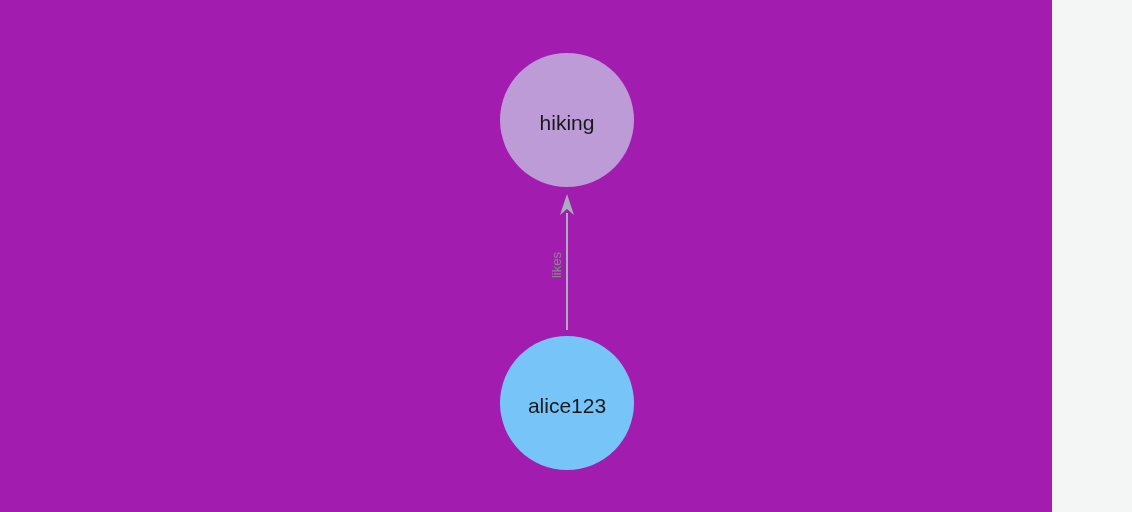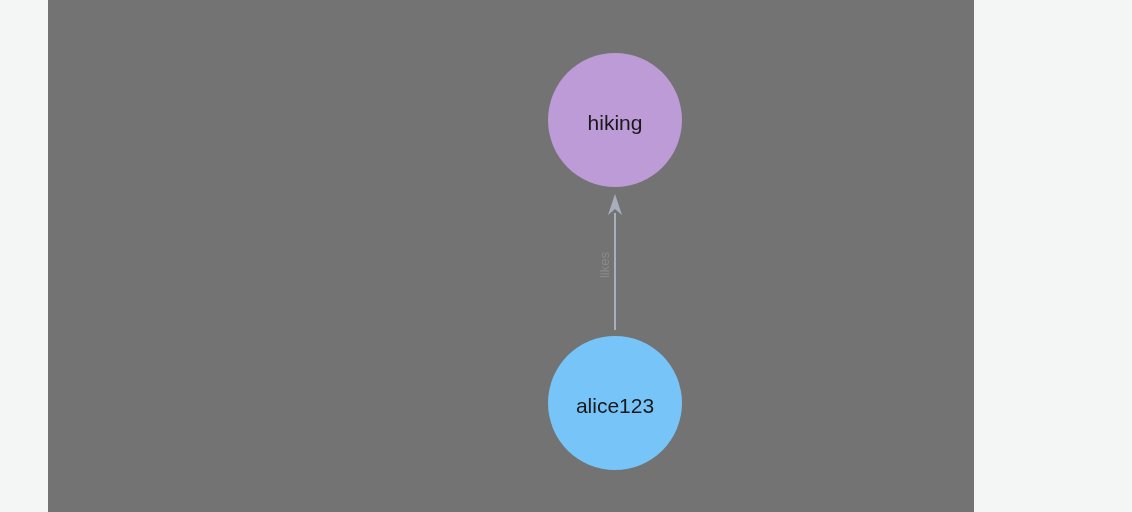--- a/index.html
+++ b/index.html
@@ -45,21 +45,21 @@
     font-family: "Liberation Sans", sans-serif;
     font-size: 13px;
     fill: #8a8a8a;
     text-anchor: middle;
     dominant-baseline: central;
   }
 </style>
 </head>
 <body style="width: 1132px; height: 512px; background: rgb(244, 246, 245);">
 
-<div id="graph-canvas" style="width: 926px; height: 512px; background: #737373; margin-left: 48px;">
+<div id="graph-canvas" style="width: 1052px; height: 512px; background: #a21caf;">
 
   <svg class="graph-svg" viewBox="0 0 1132 512" xmlns="http://www.w3.org/2000/svg" style="width: 1132px; height: 512px;">
 
      hiking --&gt;
     <g>
       <line class="edge-line" x1="567" y1="330" x2="567" y2="213" stroke="#a8aebb"></line>
       <line class="edge-line edge-line-tail" x1="567" y1="330" x2="567" y2="213" stroke="#a8aebb"></line>
       <polygon class="edge-arrowhead" points="567,194 574,215 567,209.12 560,215" fill="#a8aebb"></polygon>
       <text class="edge-label" x="556" y="265" transform="rotate(-90 556 265)" fill="#8a8a8a">likes</text>
     </g>

